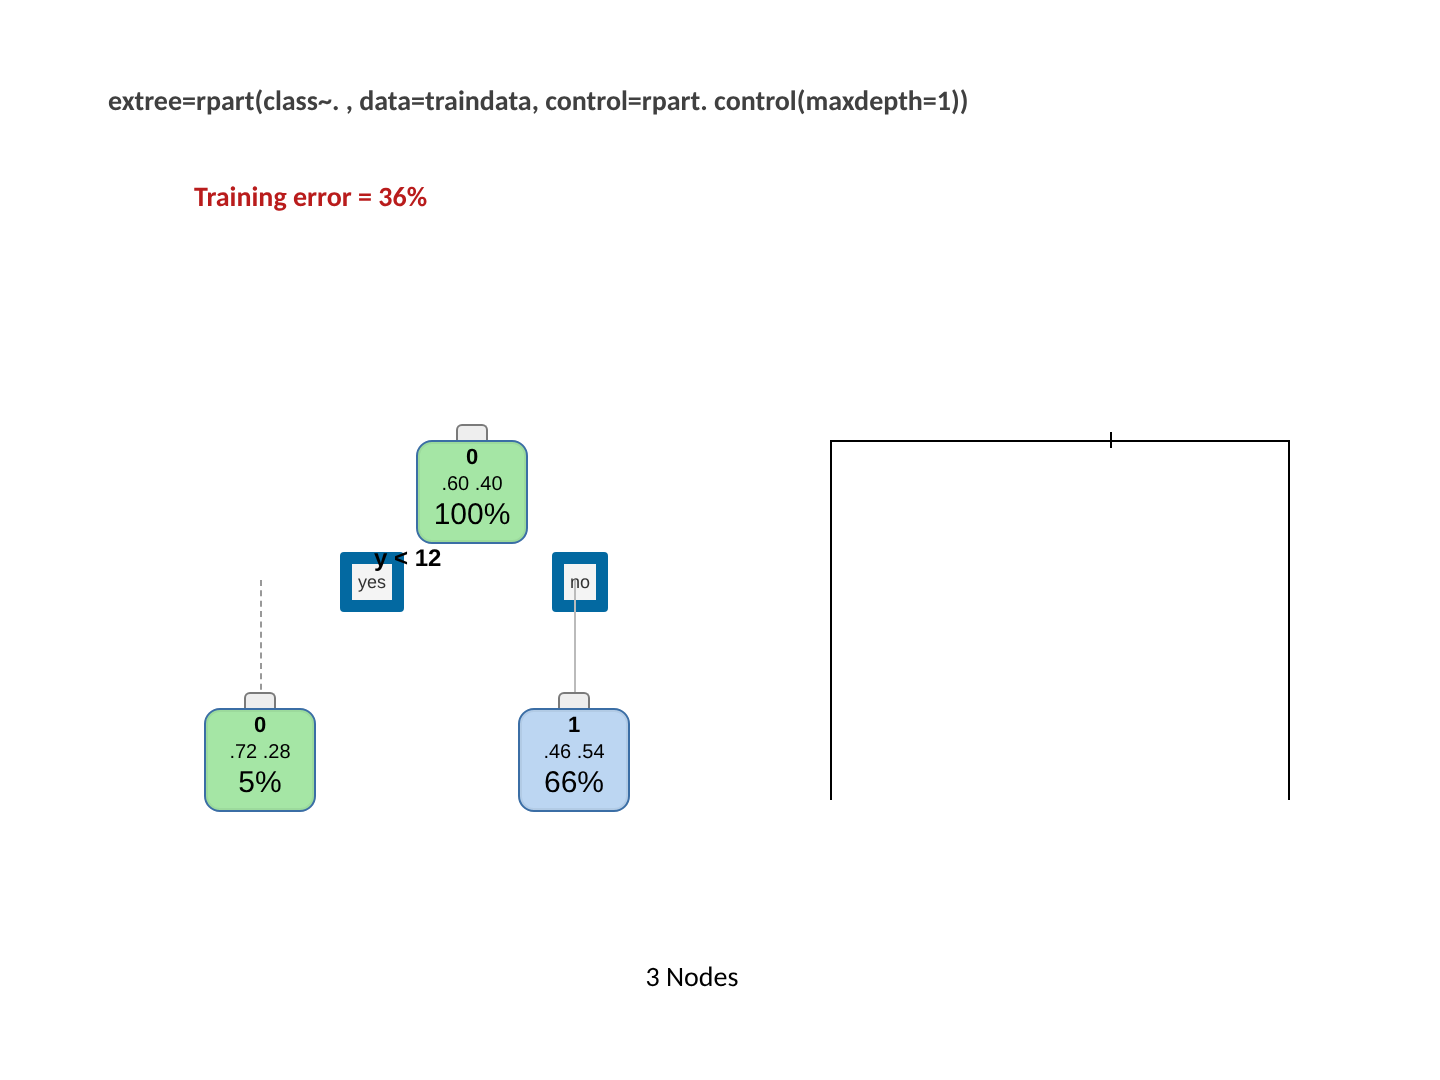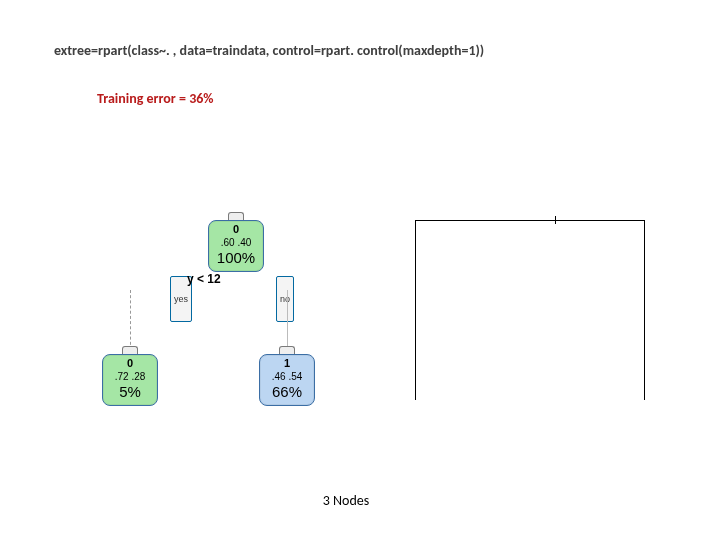--- a/index.html
+++ b/index.html
@@ -28,21 +28,21 @@
     font-weight: 700;
     color: #b91c1c;
     line-height: 1.3;
     margin-left: 43px;
   }
   .caption {
     position: absolute;
     left: 0;
     width: 692px;
     text-align: center;
-    top: 492px;
+    top: 480px;
     font-size: 14px;
     color: #000;
   }
 
   
   .tree {
     position: absolute;
     left: 55px;
     top: 190px;
     width: 330px;
@@ -78,24 +78,24 @@
     font-family: Arial, sans-serif;
     font-size: 12px;
     font-weight: 700;
     color: #000;
   }
   .tag {
     position: absolute;
     font-family: Arial, sans-serif;
     font-size: 9px;
     color: #333;
-    border: 1px solid #0369a1;
+    border: 6px solid #0369a1;
     background: #f4f4f4;
     border-radius: 2px;
-    padding: 16px 3px;
+    padding: 3px 3px;
     line-height: 12px;
   }
   
   .line {
     position: absolute;
     background: #888;
   }
   .dashline {
     position: absolute;
     border-left: 1px dashed #999;

